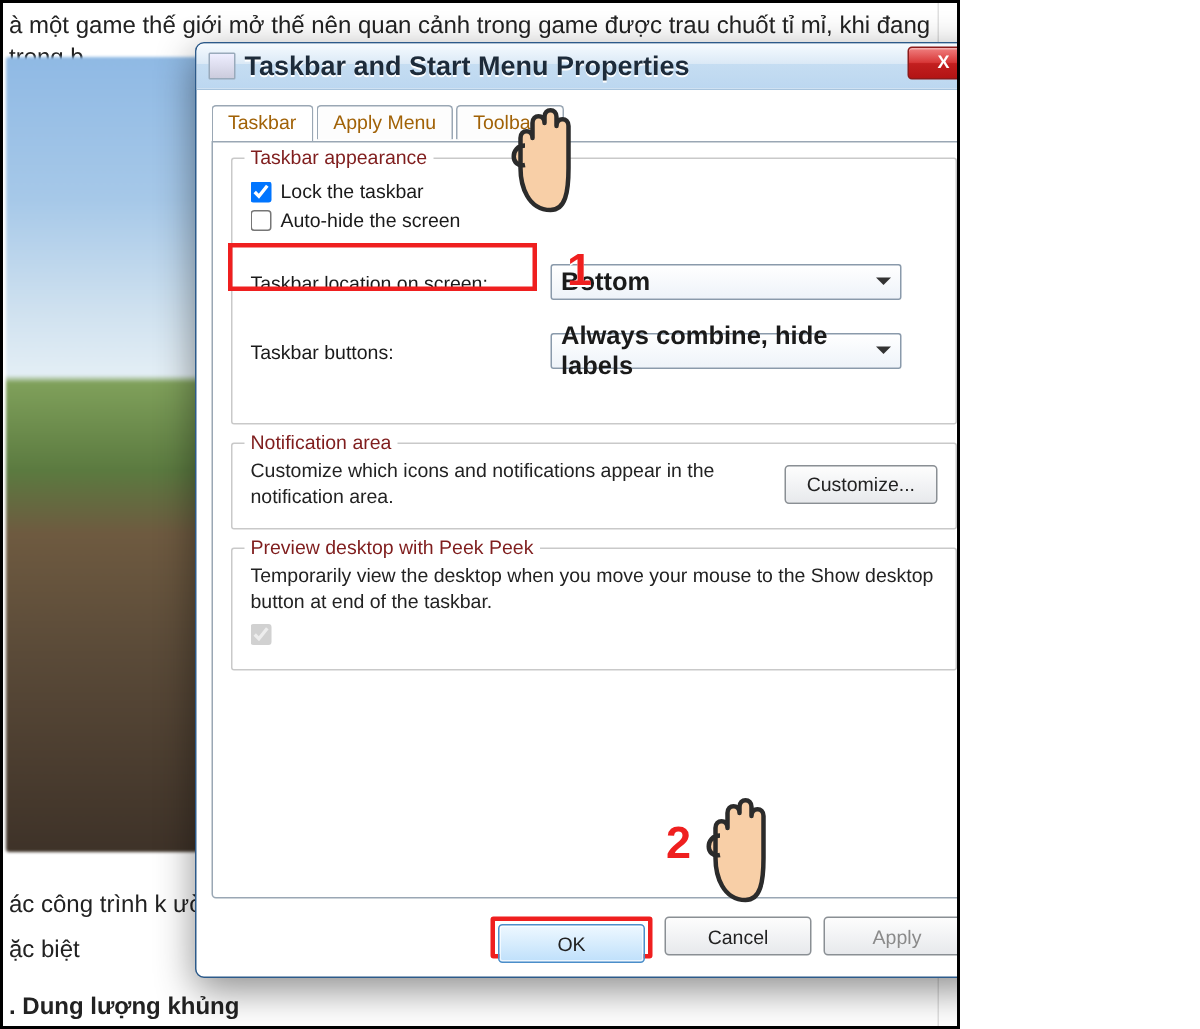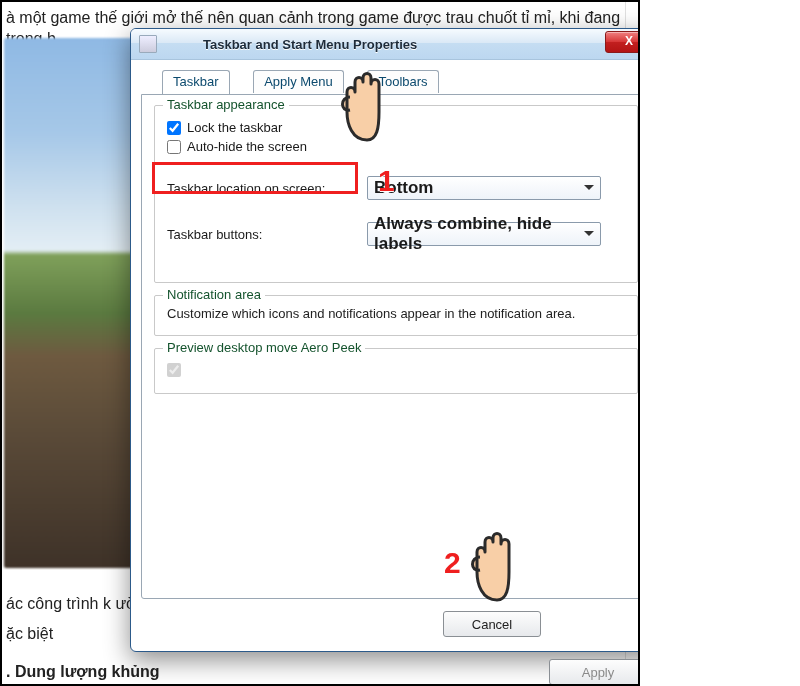--- a/index.html
+++ b/index.html
@@ -12,41 +12,41 @@
     filter:blur(1px);border-radius:2px;}
   .bg-right{position:absolute;right:2px;top:0;width:10px;height:686px;background:#fff;border-left:1px solid #e0e0e0;}
   
   .dlg{position:absolute;left:128px;top:26px;width:530px;height:622px;
     border:1px solid #2c5a8a;border-radius:6px;background:#fff;
     box-shadow:0 8px 26px rgba(0,0,0,.45);}
   .titlebar{height:30px;border-radius:5px 5px 0 0;
     background:linear-gradient(to bottom,#f6fbff 0%,#dbe9f6 45%,#c5ddf2 46%,#bcd7f0 100%);
     border-bottom:1px solid #a8c4dd;position:relative;display:flex;align-items:center;}
   .titlebar .icon{width:16px;height:16px;margin:0 6px 0 8px;background:linear-gradient(#eef,#ccd);border:1px solid #9ab;border-radius:1px;}
-  .titlebar .title{font-weight:600;color:#1d2b3a;font-size:13px;text-shadow:0 1px 0 #fff;margin-left:40px;}
+  .titlebar .title{font-weight:600;color:#1d2b3a;font-size:18px;text-shadow:0 1px 0 #fff;}
   .closebtn{position:absolute;right:8px;top:2px;width:46px;height:20px;border:1px solid #8a1a1a;border-radius:3px;
     background:linear-gradient(to bottom,#f08080 0%,#d83838 48%,#c21f1f 52%,#b31414 100%);
     color:#fff;text-align:center;line-height:18px;font-size:12px;font-weight:bold;box-shadow:inset 0 1px 0 rgba(255,255,255,.4);}
   .body{position:absolute;left:10px;top:40px;right:10px;bottom:52px;}
   .tabs{position:relative;height:25px;}
-  .tab{display:inline-block;border:1px solid #9aa7b4;border-bottom:none;padding:3px 10px 4px;background:#fdfdfd;border-radius:3px 3px 0 0;position:relative;top:1px;margin-right:-1px;color:#0c4a6e;margin-left:21px;}
+  .tab{display:inline-block;border:1px solid #9aa7b4;border-bottom:none;padding:3px 10px 4px;background:#fdfdfd;border-radius:3px 3px 0 0;position:relative;top:1px;margin-right:-1px;color:#a16207;}
   .tab.active{background:#fff;z-index:2;padding-bottom:5px;top:1px;}
   .tabpage{border:1px solid #9aa7b4;background:#fff;border-radius:0 3px 3px 3px;padding:10px 12px 12px;position:absolute;left:0;right:0;top:25px;bottom:0;}
   .group{border:1px solid #c9c9c9;border-radius:2px;padding:10px 12px 12px;margin-bottom:12px;position:relative;}
-  .group-title{position:absolute;top:-9px;left:8px;background:#fff;padding:0 4px;color:#14532d;}
+  .group-title{position:absolute;top:-9px;left:8px;background:#fff;padding:0 4px;color:#7f1d1d;}
   .check{display:flex;align-items:center;margin:4px 0;}
   .check input{margin:0 6px 0 0;width:14px;height:14px;}
   .row{display:flex;align-items:center;margin:22px 0;}
   .label{width:200px;}
   .combo{flex:none;width:220px;height:22px;border:1px solid #8a9aab;border-radius:2px;background:linear-gradient(#fff,#eef3f9);display:flex;align-items:center;padding:0 6px;position:relative;font-size:17px;font-weight:bold;}
   .combo::after{content:"";position:absolute;right:6px;top:8px;border:5px solid transparent;border-top-color:#333;}
   .desc{color:#222;line-height:1.3;margin-bottom:6px;}
   .btn{display:inline-flex;align-items:center;justify-content:center;height:24px;padding:0 14px;border:1px solid #8a8f94;border-radius:3px;background:linear-gradient(#fdfdfd,#e7e9ec);font-size:13px;color:#222;}
   .btn.primary{background:linear-gradient(#eef8ff,#bfe0fb);border-color:#4c8ec9;box-shadow:inset 0 0 0 1px rgba(255,255,255,.7);}
-  .btn.disabled{color:#8a8a8a;margin-top:48px;}
+  .btn.disabled{color:#8a8a8a;}
   .btns{position:absolute;right:14px;left:14px;bottom:12px;height:28px;display:flex;justify-content:flex-end;gap:8px;}
   .ok-wrap{border:3px solid #ef1f1f;padding:2px;border-radius:2px;}
   .link{color:#0b57d0;text-decoration:underline;cursor:pointer;}
   .linkrow{position:absolute;left:12px;bottom:10px;}
   .hl-red{border:3px solid #ef1f1f;position:absolute;}
   .num{position:absolute;font-size:30px;font-weight:800;color:#ef1f1f;text-shadow:0 1px 0 #fff;}
   
   .hand{position:absolute;width:70px;height:80px;}
   .hand svg{width:100%;height:100%;}
 </style>
@@ -104,34 +104,39 @@
             <div class="combo">
               <span>Always combine, hide labels</span>
             </div>
           </div>
         </div>
 
         <div class="group">
           <span class="group-title">Notification area</span>
           <div style="display:flex;align-items:center;gap:10px;">
             <div class="desc" style="flex:1;margin:0">Customize which icons and notifications appear in the notification area.</div>
+            <span class="btn">Customize...</span>
           </div>
         </div>
 
         <div class="group">
-          <span class="group-title">Preview desktop move Aero Peek</span>
+          <span class="group-title">Preview desktop with Peek Peek</span>
+          <div class="desc">Temporarily view the desktop when you move your mouse to the Show desktop button at end of the taskbar.</div>
           <label class="check" style="color:#8a8a8a">
             <input type="checkbox" checked="" disabled="" style="">
           </label>
         </div>
 
       </div>
     </div>
 
     <div class="btns">
+      <span class="ok-wrap">
+        <span class="btn primary" style="width:68px">OK</span>
+      </span>
       <span class="btn" style="width:68px">Cancel</span>
       <span class="btn disabled" style="width:68px">Apply</span>
     </div>
   </div>
 
   <div class="hl-red" style="left:150px;top:160px;width:200px;height:26px"></div>
 
   <div class="num" style="left:376px;top:162px">1</div>
   <div class="num" style="left:442px;top:544px">2</div>
 

